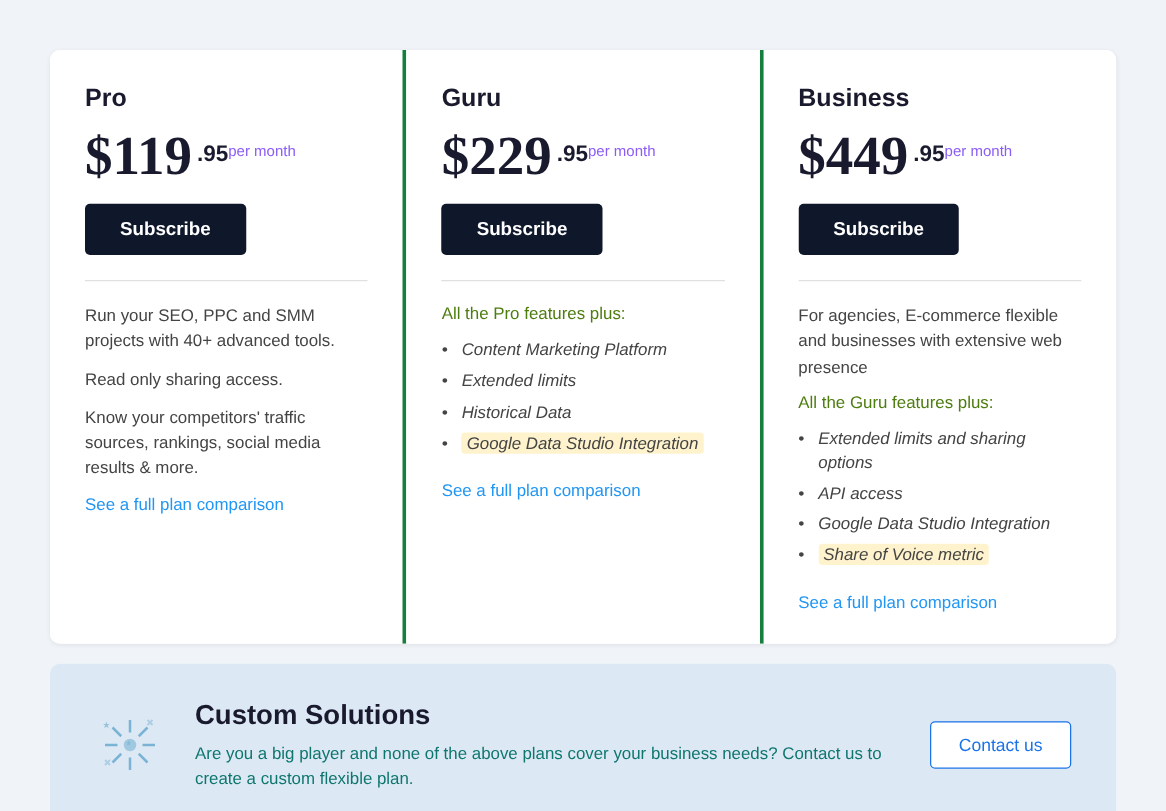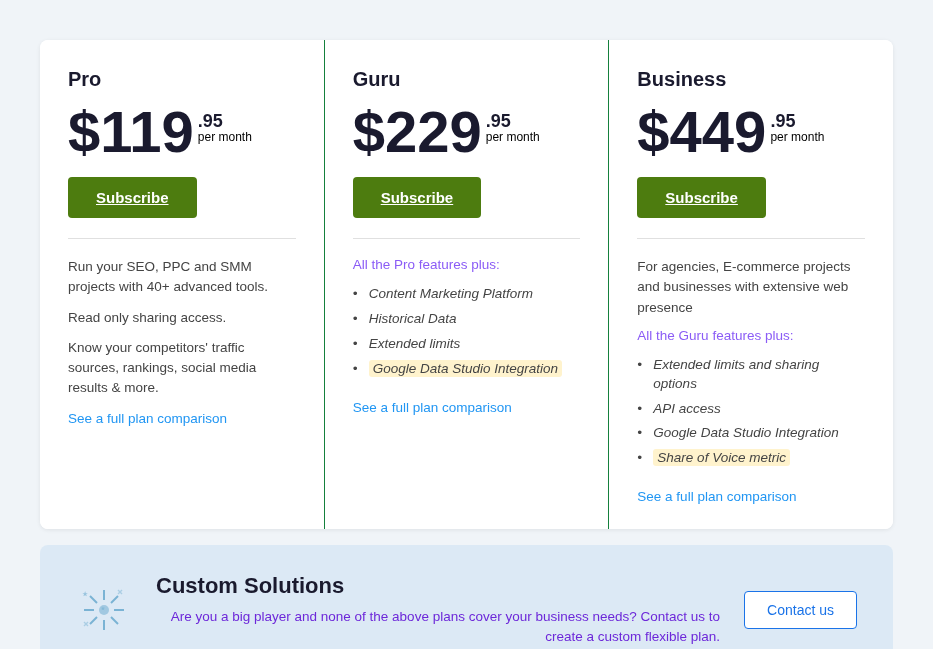--- a/index.html
+++ b/index.html
@@ -26,87 +26,87 @@
       gap: 0;
       background: white;
       border-radius: 8px;
       box-shadow: 0 1px 4px rgba(0,0,0,0.08);
       overflow: hidden;
       margin-bottom: 0;
     }
     .plan-card {
       flex: 1;
       padding: 28px 28px 24px 28px;
-      border-right: 1px solid #15803d;
+      border-right: 3px solid #15803d;
       background: white;
     }
     .plan-card:last-child {
       border-right: none;
     }
     .plan-name {
       font-size: 20px;
       font-weight: 600;
       color: #1a1a2e;
       margin-bottom: 12px;
     }
     .price-row {
       display: flex;
       align-items: flex-end;
       gap: 4px;
       margin-bottom: 16px;
     }
     .price-main {
-      font-size: 58px;
+      font-size: 44px;
       font-weight: 700;
       color: #1a1a2e;
       line-height: 1;
+      font-family: Liberation Serif, serif;
     }
     .price-cents-block {
       display: flex;
-      flex-direction: column;
+      flex-direction: row;
       align-items: flex-start;
       margin-bottom: 15px;
     }
     .price-cents {
       font-size: 18px;
       font-weight: 600;
       color: #1a1a2e;
       line-height: 1;
     }
     .price-period {
       font-size: 12px;
-      color: #000000;
+      color: #8b5cf6;
       line-height: 1.3;
     }
     .subscribe-btn {
-      background: #4d7c0f;
+      background: #0f172a;
       color: white;
       border: none;
       border-radius: 4px;
       padding: 12px 28px;
       font-size: 15px;
       font-weight: 600;
       cursor: pointer;
       margin-bottom: 20px;
-      text-decoration: underline;
     }
     .divider {
       border: none;
       border-top: 1px solid #e0e0e0;
       margin-bottom: 18px;
     }
     .plan-desc {
       font-size: 13.5px;
       color: #444;
       line-height: 1.5;
       margin-bottom: 10px;
     }
     .features-label {
       font-size: 13.5px;
-      color: #8b5cf6;
+      color: #4d7c0f;
       margin-bottom: 10px;
     }
     .features-list {
       list-style: none;
       padding: 0;
       margin: 0 0 16px 0;
     }
     .features-list li {
       font-size: 13.5px;
       color: #444;
@@ -158,23 +158,22 @@
       flex: 1;
     }
     .custom-title {
       font-size: 22px;
       font-weight: 700;
       color: #1a1a2e;
       margin-bottom: 8px;
     }
     .custom-desc {
       font-size: 13.5px;
-      color: #6d28d9;
+      color: #0f766e;
       line-height: 1.5;
-      text-align: right;
     }
     .contact-btn {
       background: white;
       color: #1a73e8;
       border: 1.5px solid #1a73e8;
       border-radius: 4px;
       padding: 10px 22px;
       font-size: 14px;
       font-weight: 500;
       cursor: pointer;
@@ -212,39 +211,39 @@
         <div class="price-cents-block">
           <span class="price-cents">.95</span>
           <span class="price-period">per month</span>
         </div>
       </div>
       <button class="subscribe-btn">Subscribe</button>
       <hr class="divider">
       <p class="features-label">All the Pro features plus:</p>
       <ul class="features-list">
         <li>Content Marketing Platform</li>
+        <li>Extended limits</li>
         <li>Historical Data</li>
-        <li>Extended limits</li>
         <li><span class="highlight-tag">Google Data Studio Integration</span></li>
       </ul>
       <a class="see-plan-link">See a full plan comparison</a>
     </div>
 
     <div class="plan-card">
       <div class="plan-name">Business</div>
       <div class="price-row">
         <span class="price-main">$449</span>
         <div class="price-cents-block">
           <span class="price-cents">.95</span>
           <span class="price-period">per month</span>
         </div>
       </div>
       <button class="subscribe-btn">Subscribe</button>
       <hr class="divider">
-      <p class="plan-desc">For agencies, E-commerce projects and businesses with extensive web presence</p>
+      <p class="plan-desc">For agencies, E-commerce flexible and businesses with extensive web presence</p>
       <p class="features-label">All the Guru features plus:</p>
       <ul class="features-list">
         <li>Extended limits and sharing options</li>
         <li>API access</li>
         <li>Google Data Studio Integration</li>
         <li><span class="highlight-tag">Share of Voice metric</span></li>
       </ul>
       <a class="see-plan-link">See a full plan comparison</a>
     </div>
   </div>

